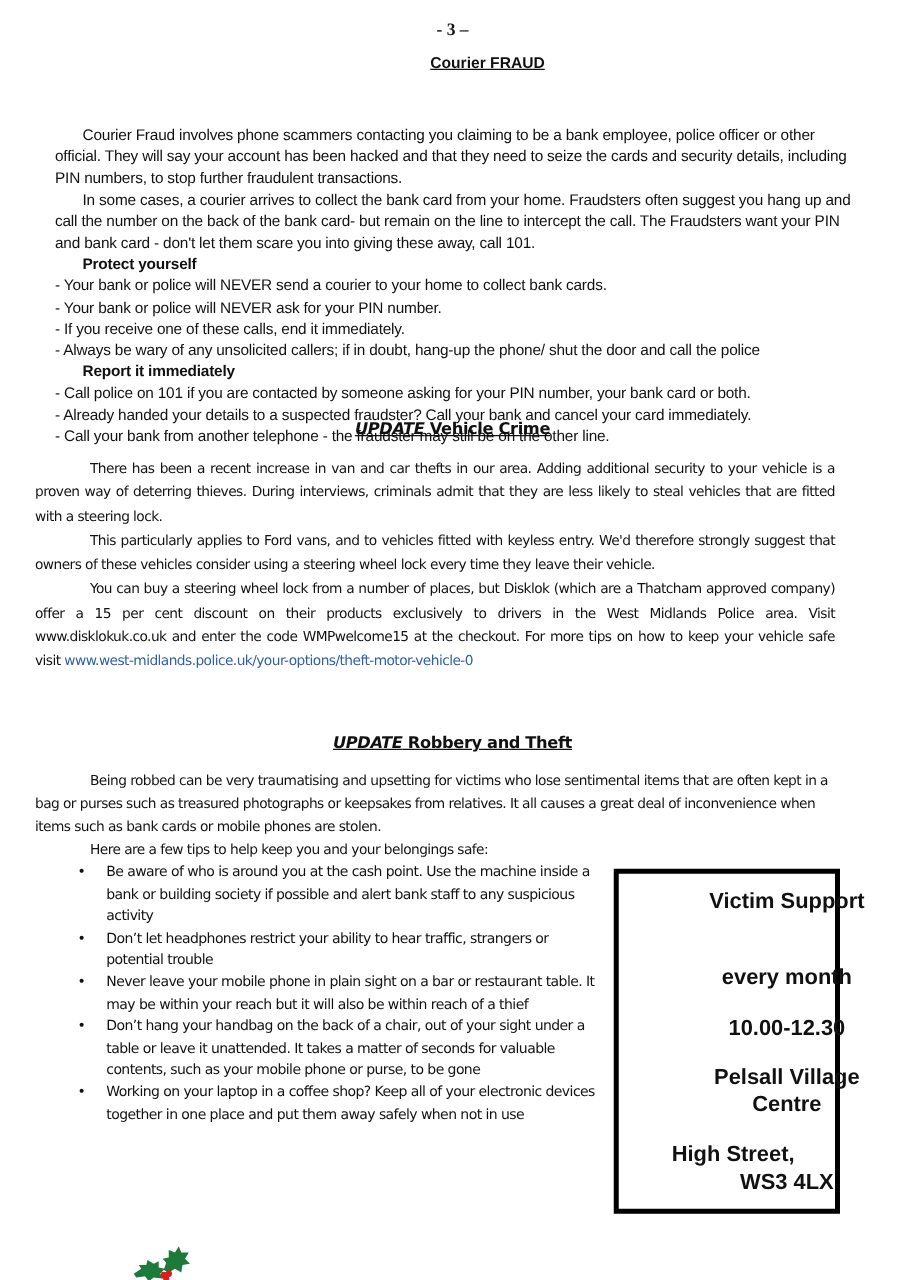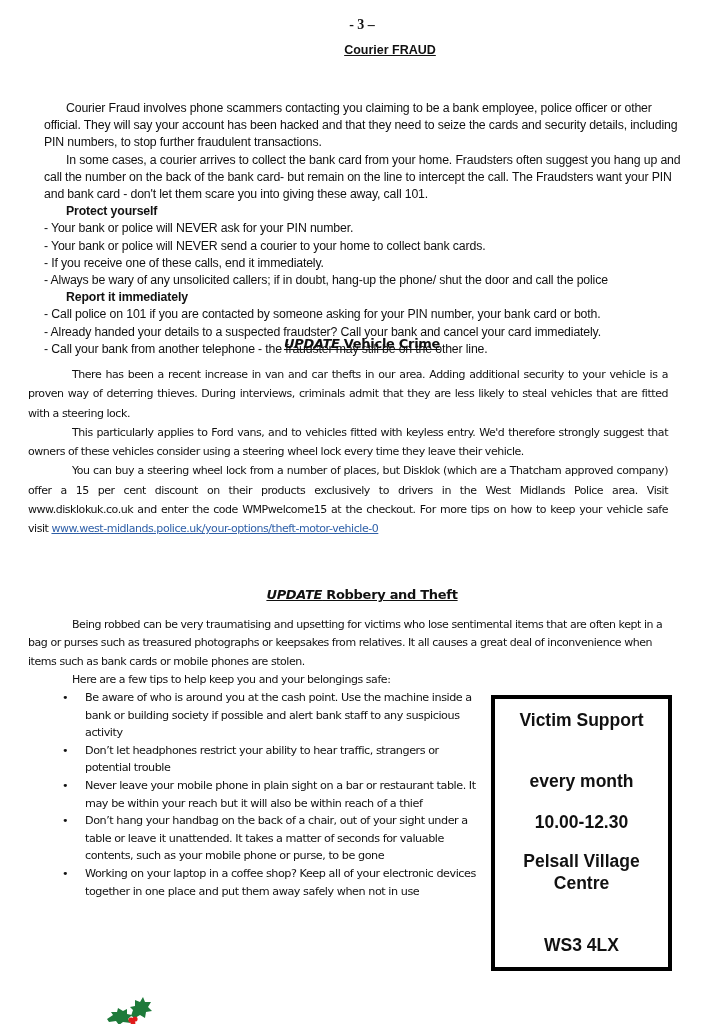--- a/index.html
+++ b/index.html
@@ -10,44 +10,44 @@
   .h-cal { position:absolute; left:0; width:724px; text-align:center; font-family:"DejaVu Sans", sans-serif; font-weight:bold; font-size:13px; text-decoration:underline; letter-spacing:-0.3px; }
   .h-cal i { font-style:italic; }
   .block-arial { position:absolute; left:44px; width:640px; font-family:"Liberation Sans", sans-serif; font-size:12.3px; line-height:17.2px; letter-spacing:-0.15px;margin-top:31px; }
   .block-arial p { margin:0; }
   .ind1 { text-indent:22px; }
   .subhead { font-weight:bold; padding-left:22px; }
   .block-cal { position:absolute; left:28px; width:640px; font-family:"DejaVu Sans", sans-serif; font-size:11px; line-height:19.3px; letter-spacing:-0.45px; }
   .block-cal p { margin:0; }
   .justify { text-align:justify; }
   .ind2 { text-indent:44px; }
-  .link { color:#2E5FA8; text-decoration:underline; }
+  .link { color:#2E5FA8; }
   .bullets { position:absolute; left:60px; width:420px; font-family:"DejaVu Sans", sans-serif; font-size:11.2px; line-height:17.6px; letter-spacing:-0.45px; margin:0; padding:0; list-style:none; }
   .bullets li { position:relative; padding-left:25px; }
   .bullets li .dot { position:absolute; left:2px; top:0; }
   .vs-box { position:absolute; left:491px; top:695px; width:173px; height:268px; border:4px solid #000; font-family:"Liberation Sans", sans-serif; font-weight:bold; color:#111; text-align:center; }
-  .vs-line { position:absolute; left:0; width:173px; font-size:17.5px; line-height:21px; }
+  .vs-line { position:absolute; left:0; width:173px; font-size:17.5px; line-height:21px;padding-left:48px; }
   .vs-line sup { font-size:10px; vertical-align:7px; line-height:0; }
   .holly { position:absolute; left:105px; top:985px; width:60px; height:40px; }
 </style>
 </head>
 <body>
 
 <div class="page">
 
   <div class="pnum">- 3 –</div>
 
   <div class="h-arial" style="top:43px;margin-left:28px;">Courier FRAUD</div>
 
   <div class="block-arial" style="top:69px;">
     <p class="ind1">Courier Fraud involves phone scammers contacting you claiming to be a bank employee, police officer or other official. They will say your account has been hacked and that they need to seize the cards and security details, including PIN numbers, to stop further fraudulent transactions.</p>
     <p class="ind1">In some cases, a courier arrives to collect the bank card from your home. Fraudsters often suggest you hang up and call the number on the back of the bank card- but remain on the line to intercept the call. The Fraudsters want your PIN and bank card - don't let them scare you into giving these away, call 101.</p>
     <p class="subhead">Protect yourself</p>
+    <p>- Your bank or police will NEVER send a courier to your home to collect bank cards.</p>
     <p>- Your bank or police will NEVER ask for your PIN number.</p>
-    <p>- Your bank or police will NEVER send a courier to your home to collect bank cards.</p>
     <p>- If you receive one of these calls, end it immediately.</p>
     <p style="white-space:nowrap;">- Always be wary of any unsolicited callers; if in doubt, hang-up the phone/ shut the door and call the police</p>
     <p class="subhead">Report it immediately</p>
     <p>- Call police on 101 if you are contacted by someone asking for your PIN number, your bank card or both.</p>
     <p>- Already handed your details to a suspected fraudster? Call your bank and cancel your card immediately.</p>
     <p>- Call your bank from another telephone - the fraudster may still be on the other line.</p>
   </div>
 
   <div class="h-cal" style="top:336px;">
     <i>UPDATE</i><span> Vehicle Crime</span>
@@ -75,20 +75,21 @@
     <li><span class="dot">•</span><span>Don’t hang your handbag on the back of a chair, out of your sight under a table or leave it unattended. It takes a matter of seconds for valuable contents, such as your mobile phone or purse, to be gone</span></li>
     <li><span class="dot">•</span><span>Working on your laptop in a coffee shop? Keep all of your electronic devices together in one place and put them away safely when not in use</span></li>
   </ul>
 
   <div class="vs-box">
     <div class="vs-line" style="top:11px;">Victim Support</div>
     <div class="vs-line" style="top:72px;">every month</div>
     <div class="vs-line" style="top:113px;">10.00-12.30</div>
     <div class="vs-line" style="top:152px;">Pelsall Village</div>
     <div class="vs-line" style="top:174px;">Centre</div>
+    <div class="vs-line" style="top:214px; padding-left:10px; box-sizing:border-box;">High Street,</div>
     <div class="vs-line" style="top:236px;">WS3 4LX</div>
   </div>
 
   <svg class="holly" viewBox="0 0 60 40">
     <path d="M2 34 L8 30 L6 27 L12 27 L13 23 L18 26 L22 24 L22 29 L27 30 L23 34 L26 38 L18 37 L14 40 L11 36 L4 37 Z" fill="#1E7A3A"></path>
     <path d="M26 31 L28 25 L25 22 L30 21 L30 15 L35 17 L38 12 L40 17 L46 17 L43 22 L47 26 L41 27 L40 33 L35 30 L30 33 Z" fill="#1E7A3A"></path>
     <circle cx="26" cy="35" r="2.6" fill="#E01B1B"></circle>
     <circle cx="30" cy="34" r="2.6" fill="#E01B1B"></circle>
     <circle cx="28" cy="38" r="2.4" fill="#E01B1B"></circle>
   </svg>

